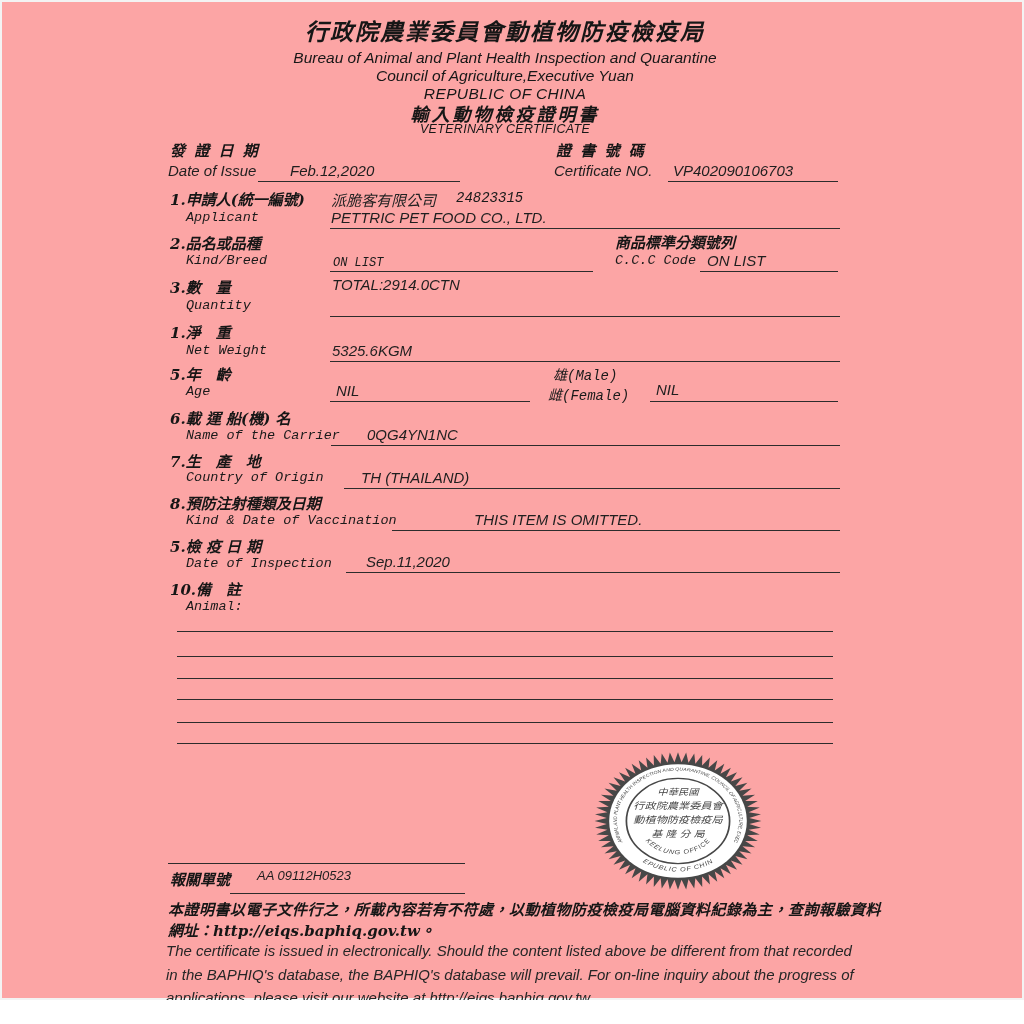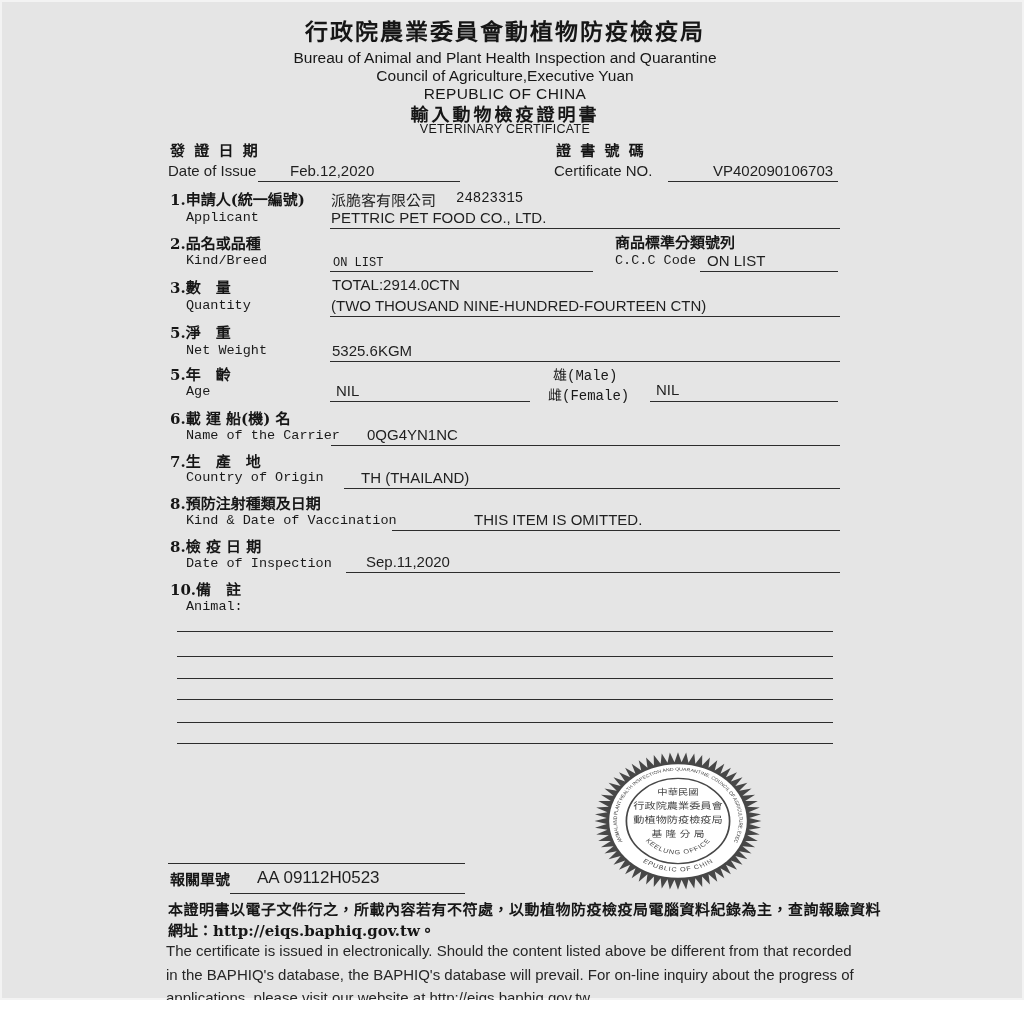--- a/index.html
+++ b/index.html
@@ -1,19 +1,20 @@
 <!DOCTYPE html>
 <html lang="zh-TW"><head>
 <meta charset="utf-8">
 <style>
   html,body{margin:0;padding:0;background:#ffffff;}
   #doc{
-    position:relative;width:1024px;height:1000px;background:#e5e5e5;
+    position:relative;width:1024px;height:1000px;background:#fca5a5;
     font-family:"Liberation Sans",sans-serif;color:#1d1d1d;overflow:hidden;
     box-shadow:inset 0 0 0 2px #f3f3f3;
+    font-style:italic;
   }
   .abs{position:absolute;white-space:nowrap;}
   .zh{font-family:"DejaVu Serif","Liberation Serif",serif;font-weight:600;font-size:15px;color:#161616;}
   .zh-big{font-family:"DejaVu Serif","Liberation Serif",serif;font-weight:600;color:#161616;}
   .zh-val{font-family:"DejaVu Serif","Liberation Serif",serif;font-weight:500;font-size:15px;color:#222;}
   .mono{font-family:"Liberation Mono","DejaVu Sans Mono",monospace;font-size:13.5px;color:#1a1a1a;}
   .sans{font-family:"Liberation Sans",sans-serif;font-size:14.5px;color:#1f1f1f;}
   .line{position:absolute;height:0;border-top:1.7px solid #2c2c2c;}
   .center{left:0;width:1010px;text-align:center;}
   .hdr-en{font-size:15.5px;color:#171717;}
@@ -30,21 +31,21 @@
   <div class="abs center zh-big" style="top:100px;font-size:18px;letter-spacing:3px;">輸入動物檢疫證明書</div>
   <div class="abs center" style="top:122px;font-size:12.5px;letter-spacing:0.3px;color:#171717;">VETERINARY CERTIFICATE</div>
 
   <div class="abs zh" style="left:170px;top:139px;letter-spacing:2px;">發 證 日 期</div>
   <div class="abs sans" style="left:168px;top:162px;font-size:15px;">Date of Issue</div>
   <div class="abs sans" style="left:290px;top:162px;font-size:15px;">Feb.12,2020</div>
   <div class="line" style="left:258px;top:181px;width:202px;"></div>
 
   <div class="abs zh" style="left:556px;top:139px;letter-spacing:2px;">證 書 號 碼</div>
   <div class="abs sans" style="left:554px;top:162px;font-size:15px;">Certificate NO.</div>
-  <div class="abs sans" style="left:673px;top:162px;font-size:15px;margin-left:40px;">VP402090106703</div>
+  <div class="abs sans" style="left:673px;top:162px;font-size:15px;">VP402090106703</div>
   <div class="line" style="left:668px;top:181px;width:170px;"></div>
 
   <div class="abs zh" style="left:170px;top:188px;text-align:center;">1.申請人(統一編號)</div>
   <div class="abs zh-val" style="left:331px;top:189px;">派脆客有限公司</div>
   <div class="abs mono" style="left:456px;top:190px;font-size:14px;">24823315</div>
   <div class="abs mono" style="left:186px;top:210px;">Applicant</div>
   <div class="abs sans" style="left:331px;top:209px;font-size:15px;">PETTRIC PET FOOD CO., LTD.</div>
   <div class="line" style="left:330px;top:228px;width:510px;"></div>
 
   <div class="abs zh" style="left:170px;top:232px;">2.品名或品種</div>
@@ -52,24 +53,23 @@
   <div class="abs mono" style="left:186px;top:253px;">Kind/Breed</div>
   <div class="abs mono" style="left:333px;top:256px;font-size:12px;">ON LIST</div>
   <div class="line" style="left:330px;top:271px;width:263px;"></div>
   <div class="abs mono" style="left:615px;top:253px;">C.C.C Code</div>
   <div class="abs sans" style="left:707px;top:252px;font-size:15px;">ON LIST</div>
   <div class="line" style="left:700px;top:271px;width:138px;"></div>
 
   <div class="abs zh" style="left:170px;top:276px;">3.數　量</div>
   <div class="abs sans" style="left:332px;top:276px;font-size:15px;">TOTAL:2914.0CTN</div>
   <div class="abs mono" style="left:186px;top:298px;">Quantity</div>
-  <div class="abs sans" style="left:331px;top:297px;font-size:15px;">(TWO THOUSAND NINE-HUNDRED-FOURTEEN CTN)</div>
   <div class="line" style="left:330px;top:316px;width:510px;"></div>
 
-  <div class="abs zh" style="left:170px;top:321px;">5.淨　重</div>
+  <div class="abs zh" style="left:170px;top:321px;">1.淨　重</div>
   <div class="abs mono" style="left:186px;top:343px;">Net Weight</div>
   <div class="abs sans" style="left:332px;top:342px;font-size:15px;">5325.6KGM</div>
   <div class="line" style="left:330px;top:361px;width:510px;"></div>
 
   <div class="abs zh" style="left:170px;top:363px;">5.年　齡</div>
   <div class="abs mono" style="left:553px;top:364px;font-size:14px;">雄(Male)</div>
   <div class="abs mono" style="left:186px;top:384px;">Age</div>
   <div class="abs sans" style="left:336px;top:382px;font-size:15px;">NIL</div>
   <div class="line" style="left:330px;top:401px;width:200px;"></div>
   <div class="abs mono" style="left:548px;top:384px;font-size:14px;">雌(Female)</div>
@@ -84,21 +84,21 @@
   <div class="abs zh" style="left:170px;top:450px;text-align:center;">7.生　產　地</div>
   <div class="abs mono" style="left:186px;top:470px;">Country of Origin</div>
   <div class="abs sans" style="left:361px;top:469px;font-size:15px;">TH (THAILAND)</div>
   <div class="line" style="left:344px;top:488px;width:496px;"></div>
 
   <div class="abs zh" style="left:170px;top:492px;">8.預防注射種類及日期</div>
   <div class="abs mono" style="left:186px;top:513px;text-align:center;">Kind &amp; Date of Vaccination</div>
   <div class="abs sans" style="left:474px;top:511px;font-size:15px;">THIS ITEM IS OMITTED.</div>
   <div class="line" style="left:392px;top:530px;width:448px;"></div>
 
-  <div class="abs zh" style="left:170px;top:535px;">8.檢 疫 日 期</div>
+  <div class="abs zh" style="left:170px;top:535px;">5.檢 疫 日 期</div>
   <div class="abs mono" style="left:186px;top:556px;">Date of Inspection</div>
   <div class="abs sans" style="left:366px;top:553px;font-size:15px;">Sep.11,2020</div>
   <div class="line" style="left:346px;top:572px;width:494px;"></div>
 
   <div class="abs zh" style="left:170px;top:578px;">10.備　註</div>
   <div class="abs mono" style="left:186px;top:599px;">Animal:</div>
   <div class="line" style="left:177px;top:631px;width:656px;"></div>
   <div class="line" style="left:177px;top:656px;width:656px;"></div>
   <div class="line" style="left:177px;top:678px;width:656px;"></div>
   <div class="line" style="left:177px;top:699px;width:656px;"></div>
@@ -124,20 +124,20 @@
       <textPath href="#arcKeelung" startOffset="50%" text-anchor="middle">KEELUNG OFFICE</textPath>
     </text>
     <text x="100" y="63" text-anchor="middle" font-size="12" fill="#454545" font-family="DejaVu Serif, serif">中華民國</text>
     <text x="100" y="83" text-anchor="middle" font-size="13" fill="#454545" font-family="DejaVu Serif, serif">行政院農業委員會</text>
     <text x="100" y="103" text-anchor="middle" font-size="13" fill="#454545" font-family="DejaVu Serif, serif">動植物防疫檢疫局</text>
     <text x="100" y="122" text-anchor="middle" font-size="12.5" fill="#454545" font-family="DejaVu Serif, serif">基 隆 分 局</text>
   </svg>
 
   <div class="line" style="left:168px;top:863px;width:297px;"></div>
   <div class="abs zh" style="left:170px;top:868px;">報關單號</div>
-  <div class="abs sans" style="left:257px;top:868px;font-size:17px;">AA 09112H0523</div>
+  <div class="abs sans" style="left:257px;top:868px;font-size:13px;">AA 09112H0523</div>
   <div class="line" style="left:230px;top:893px;width:235px;"></div>
 
   <div class="abs zh" style="left:168px;top:898px;font-size:15px;letter-spacing:0.5px;">本證明書以電子文件行之，所載內容若有不符處，以動植物防疫檢疫局電腦資料紀錄為主，查詢報驗資料</div>
   <div class="abs zh" style="left:168px;top:919px;font-size:15px;">網址：http://eiqs.baphiq.gov.tw。</div>
   <div style="position:absolute;left:166px;top:939px;width:690px;font-size:15px;line-height:23.5px;color:#262626;white-space:normal;">The certificate is issued in electronically. Should the content listed above be different from that recorded in the BAPHIQ's database, the BAPHIQ's database will prevail. For on-line inquiry about the progress of applications, please visit our website at http://eiqs.baphiq.gov.tw.</div>
 
 </div>
 
 </body></html>

